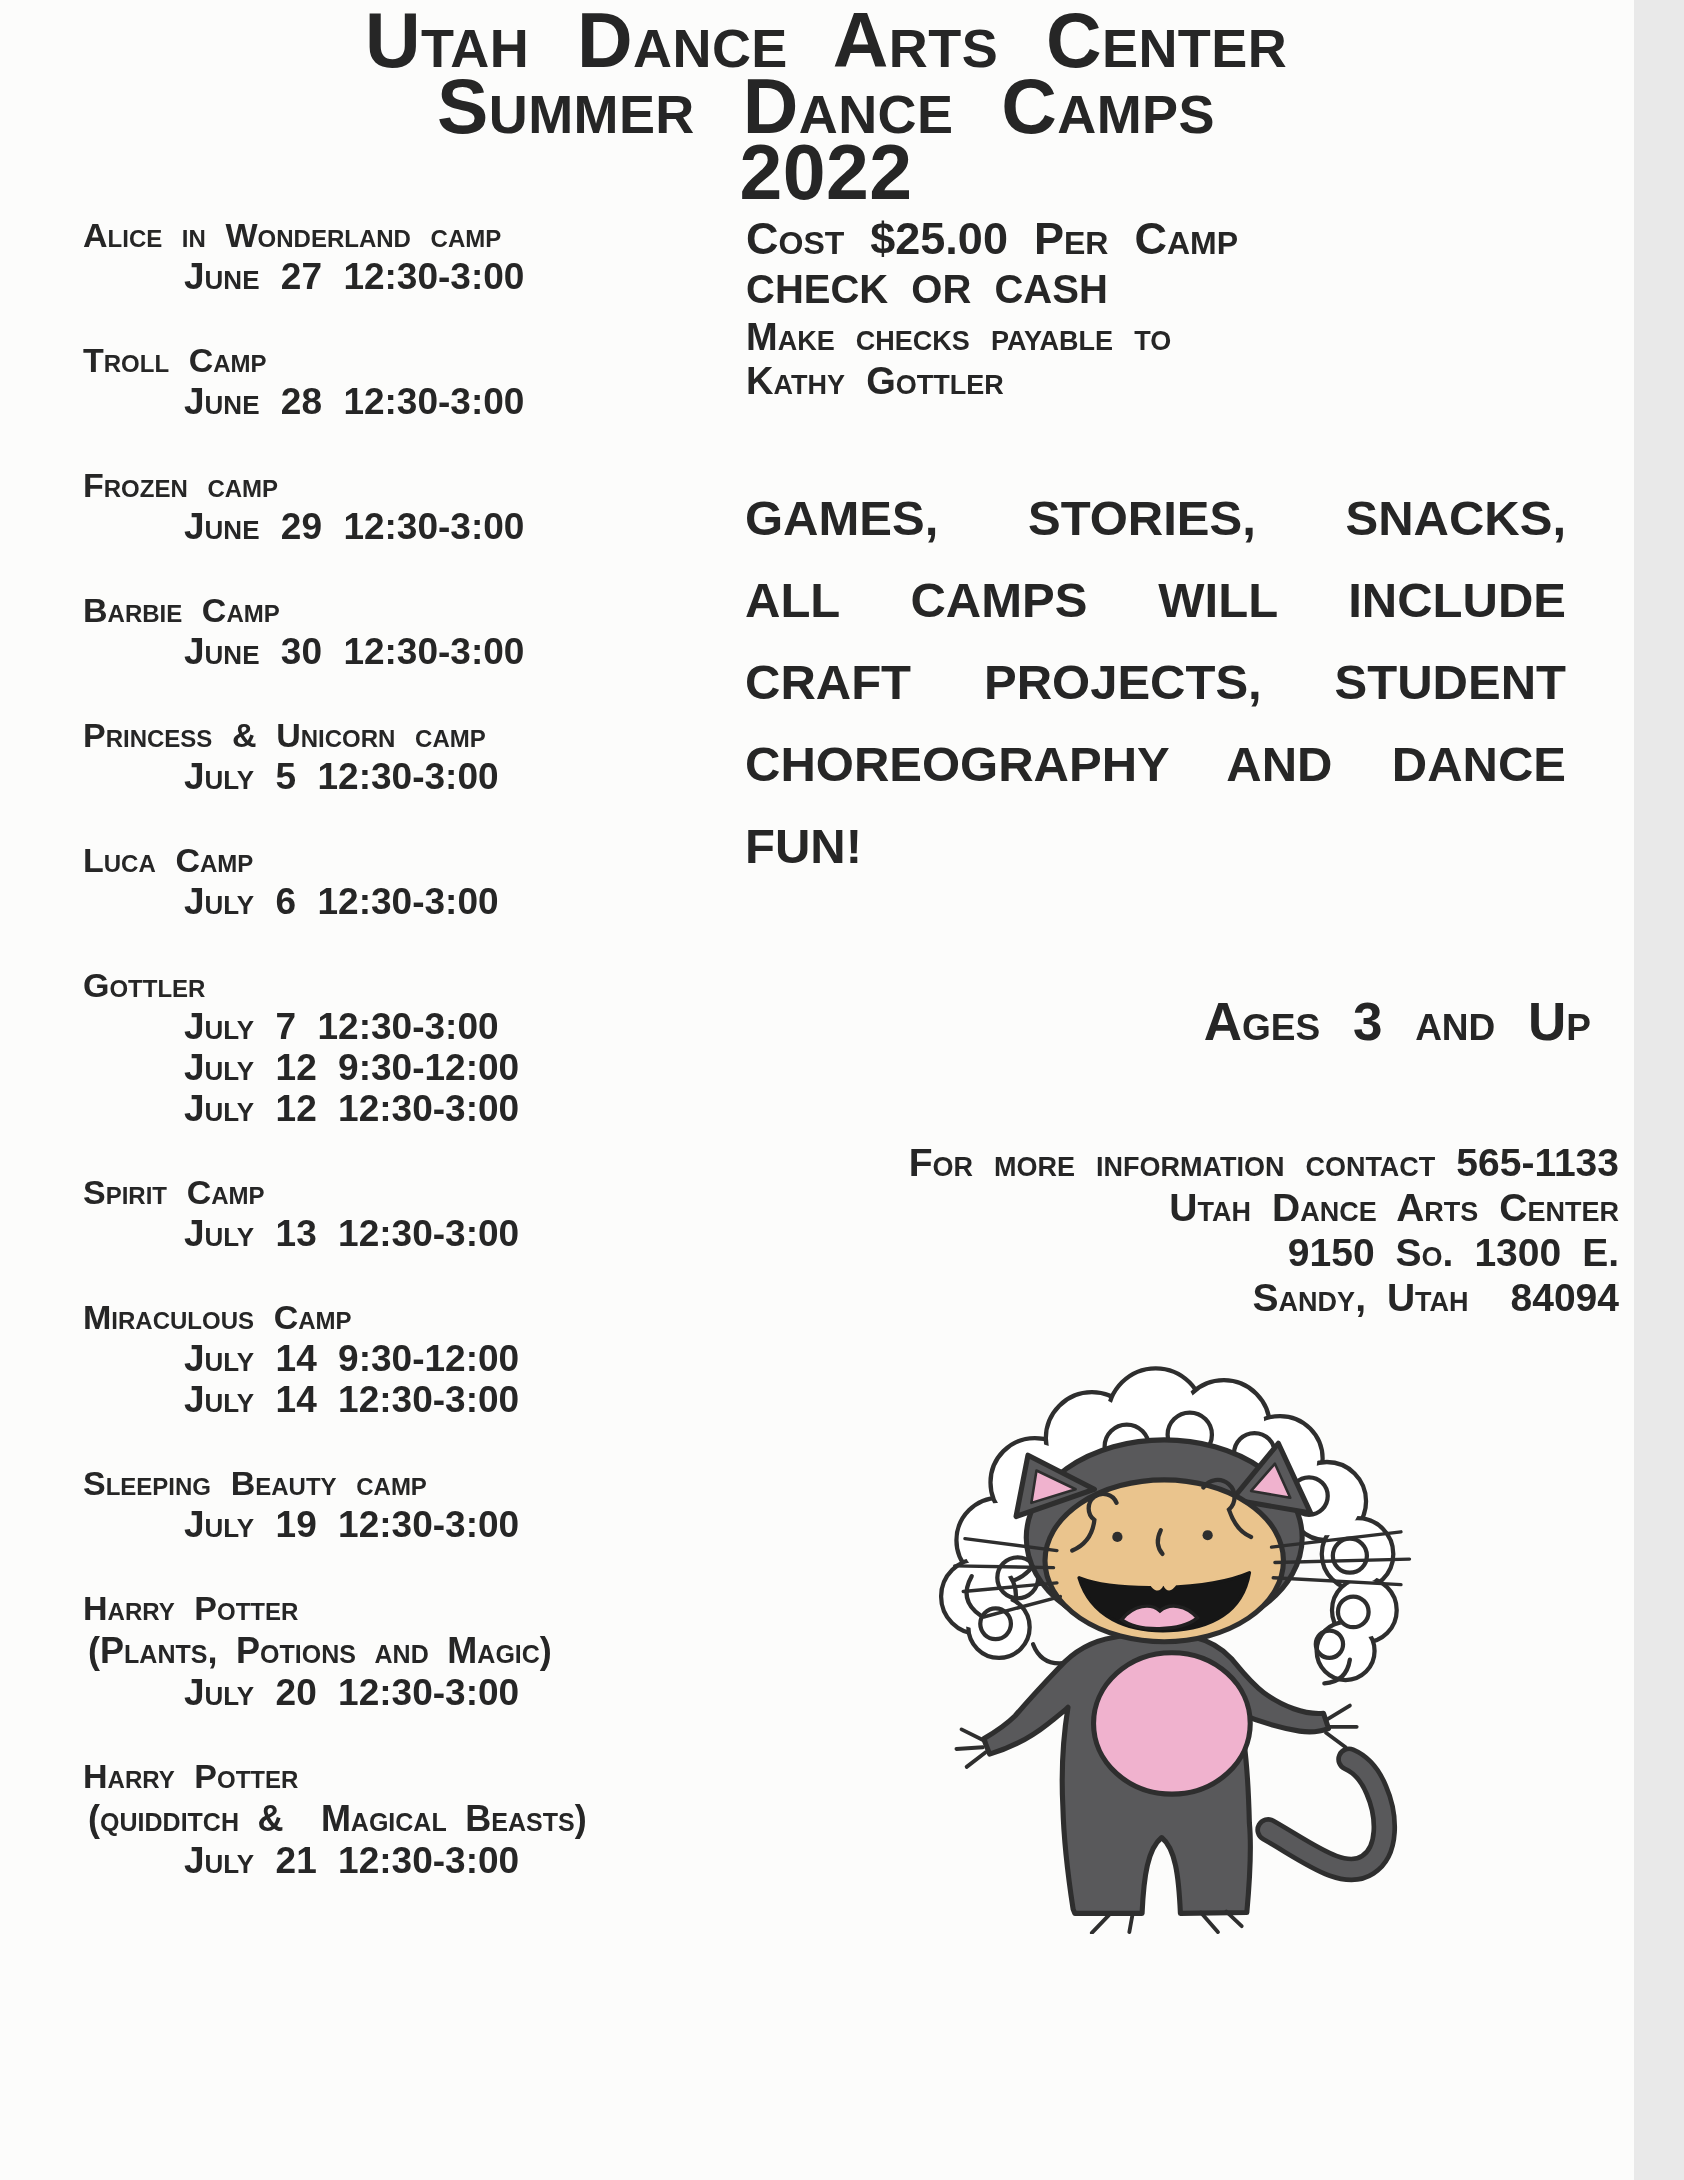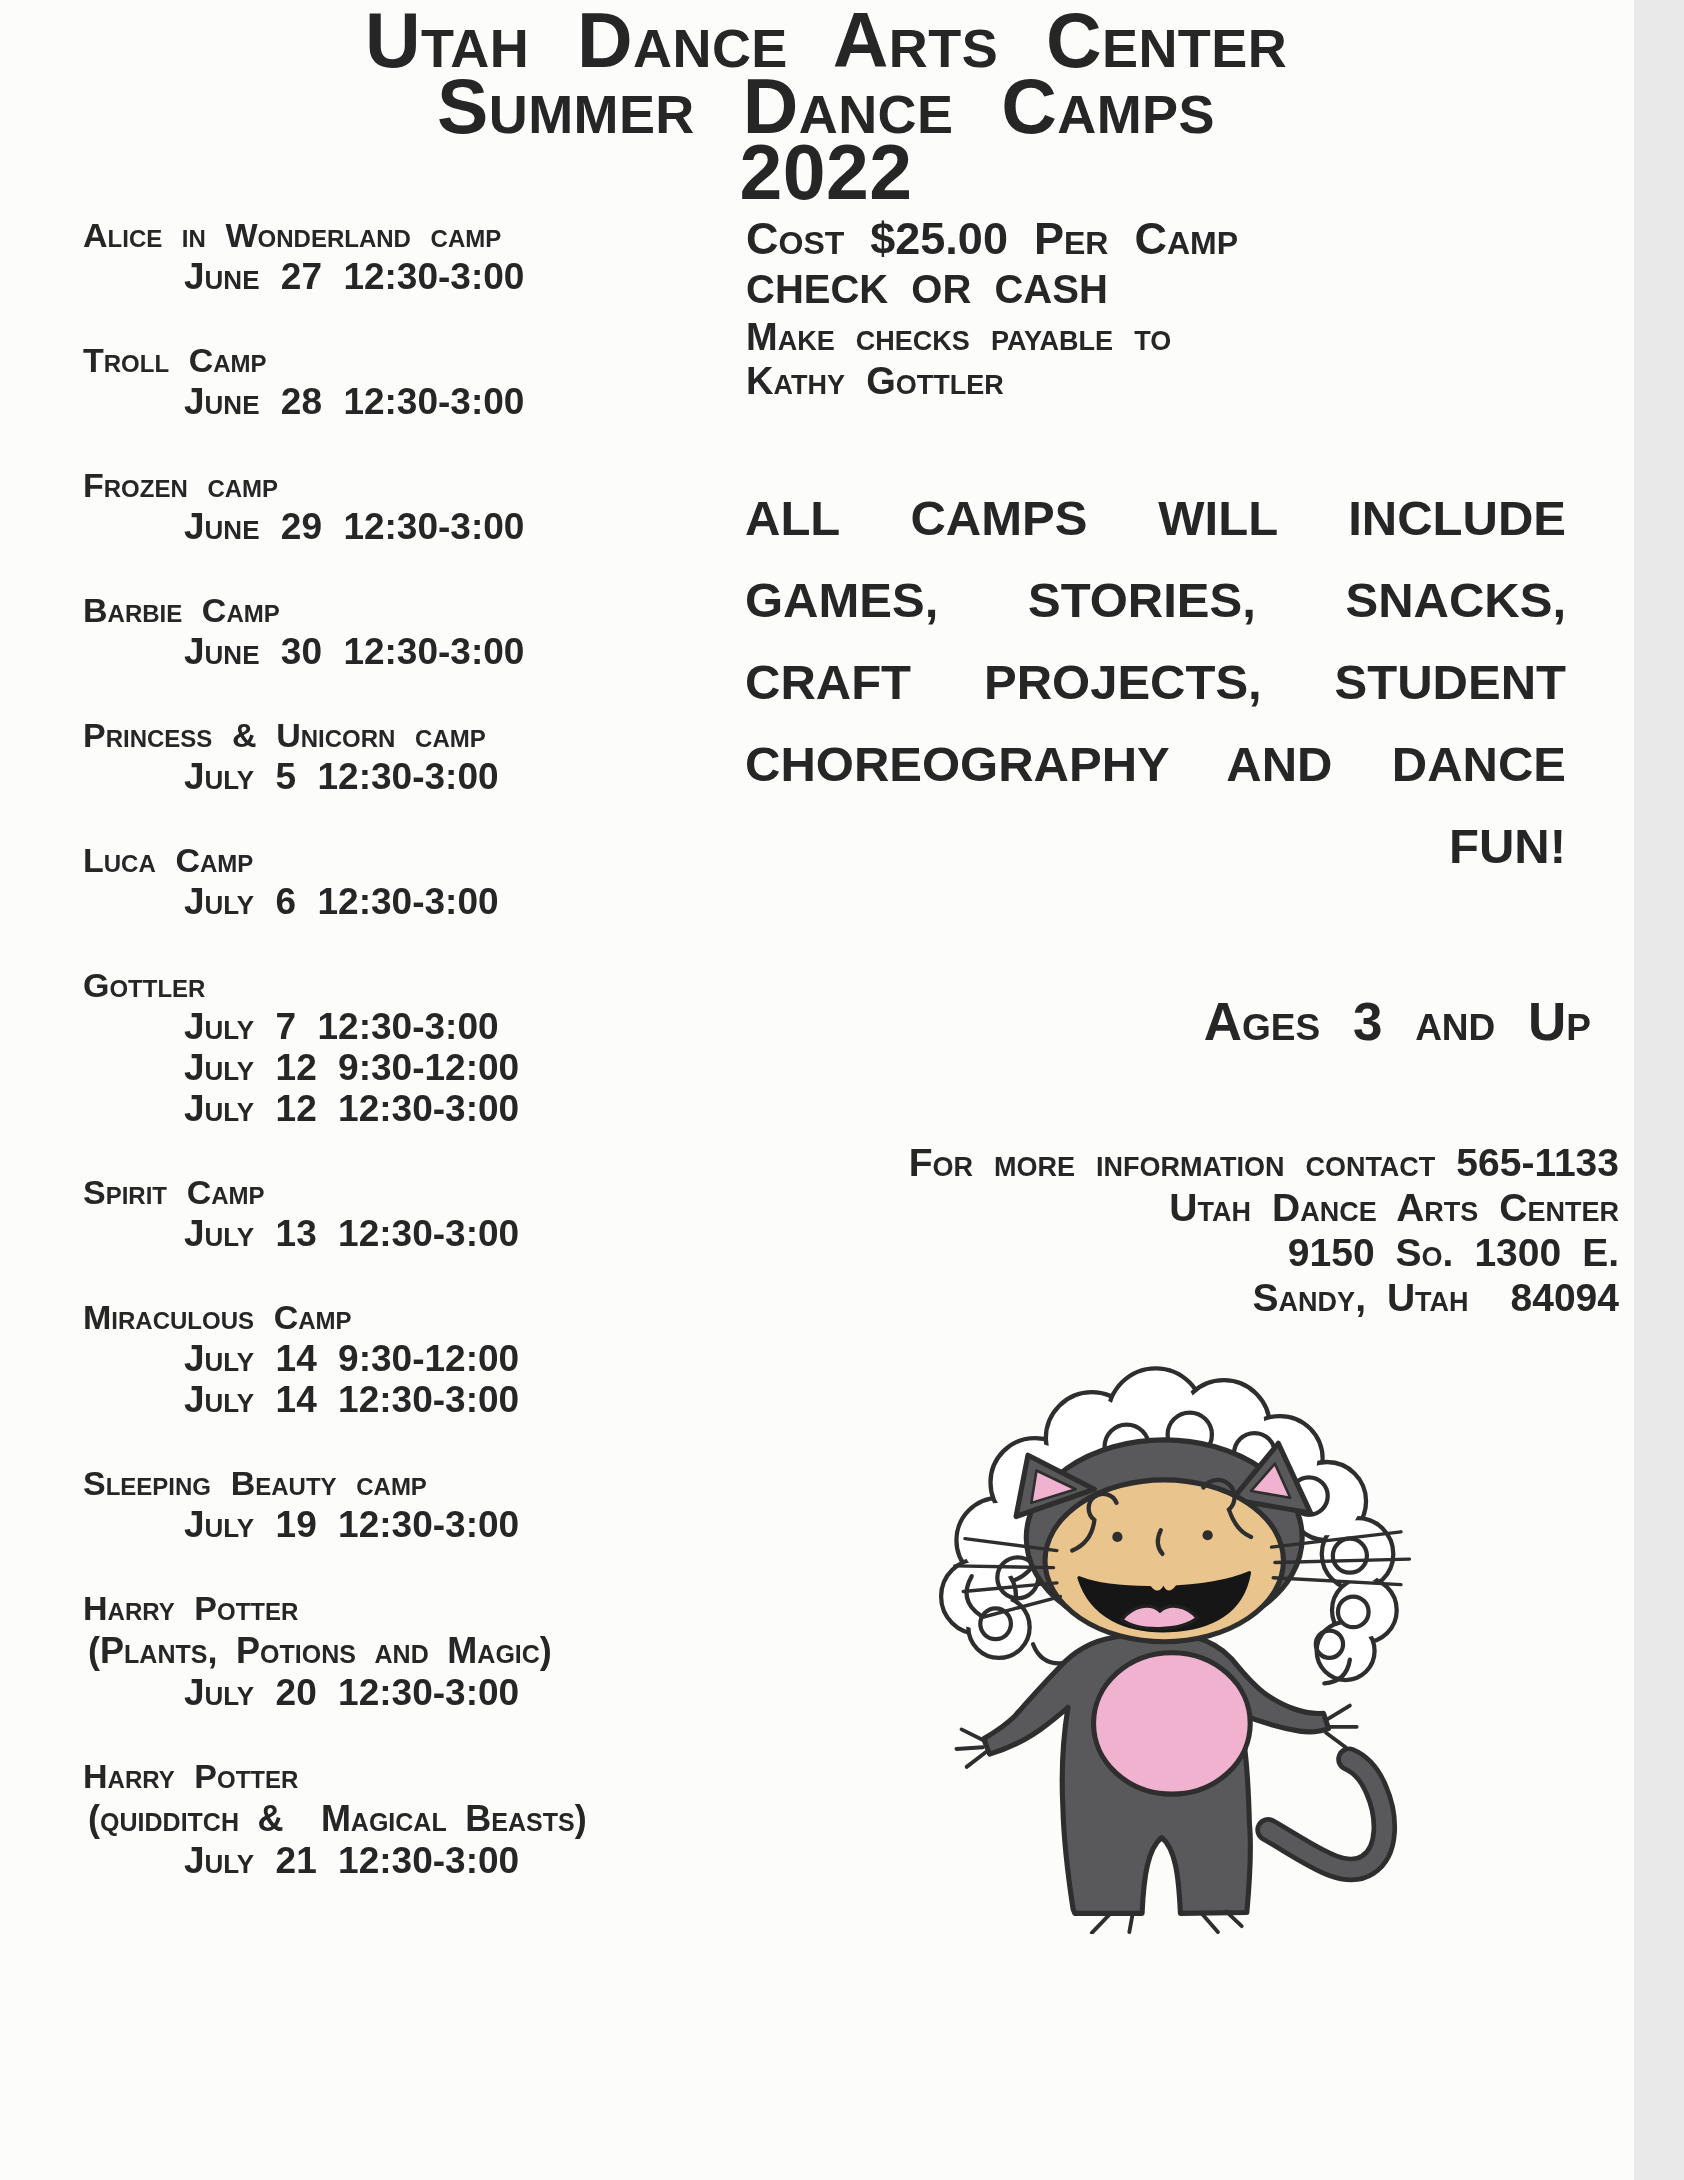--- a/index.html
+++ b/index.html
@@ -22,21 +22,21 @@
 
   .cost{position:absolute;left:746px;top:213px;width:903px;text-align:left;}
   .cost-l1{font-size:45px;line-height:51px;word-spacing:.30em;}
   .cost-l2{font-size:40px;line-height:51px;word-spacing:.30em;}
   .cost-l3{font-size:38px;line-height:44px;word-spacing:.28em;}
   .cost-l4{font-size:38px;line-height:44px;word-spacing:.28em;}
 
   .includes{position:absolute;left:745px;top:477px;width:821px;
             font-size:49px;line-height:82px;word-spacing:.25em;}
   .jline{text-align:justify;text-align-last:justify;}
-  .cline{text-align:right;}
+  .cline{text-align:left;}
 
   .ages{position:absolute;left:688px;top:991px;width:903px;text-align:right;
         font-size:53px;line-height:61px;word-spacing:.34em;}
 
   .contact{position:absolute;left:716px;top:1140px;width:903px;text-align:right;
            font-size:39px;line-height:45px;word-spacing:.26em;}
 
   .cat{position:absolute;left:890px;top:1363px;width:528px;height:571px;}
 </style>
 </head>
@@ -120,22 +120,22 @@
   </div>
 
   <div class="cost">
     <div class="cost-l1 sc">Cost $25.00 Per Camp</div>
     <div class="cost-l2 sc">CHECK OR CASH</div>
     <div class="cost-l3 sc">Make checks payable to</div>
     <div class="cost-l4 sc">Kathy Gottler</div>
   </div>
 
   <div class="includes">
+    <div class="jline sc">GAMES, STORIES, SNACKS,</div>
     <div class="jline sc">ALL CAMPS WILL INCLUDE</div>
-    <div class="jline sc">GAMES, STORIES, SNACKS,</div>
     <div class="jline sc">CRAFT PROJECTS, STUDENT</div>
     <div class="jline sc">CHOREOGRAPHY AND DANCE</div>
     <div class="cline sc">FUN!</div>
   </div>
 
   <div class="ages sc">Ages 3 and Up</div>
 
   <div class="contact">
     <div class="sc">For more information contact 565-1133</div>
     <div class="sc">Utah Dance Arts Center</div>

